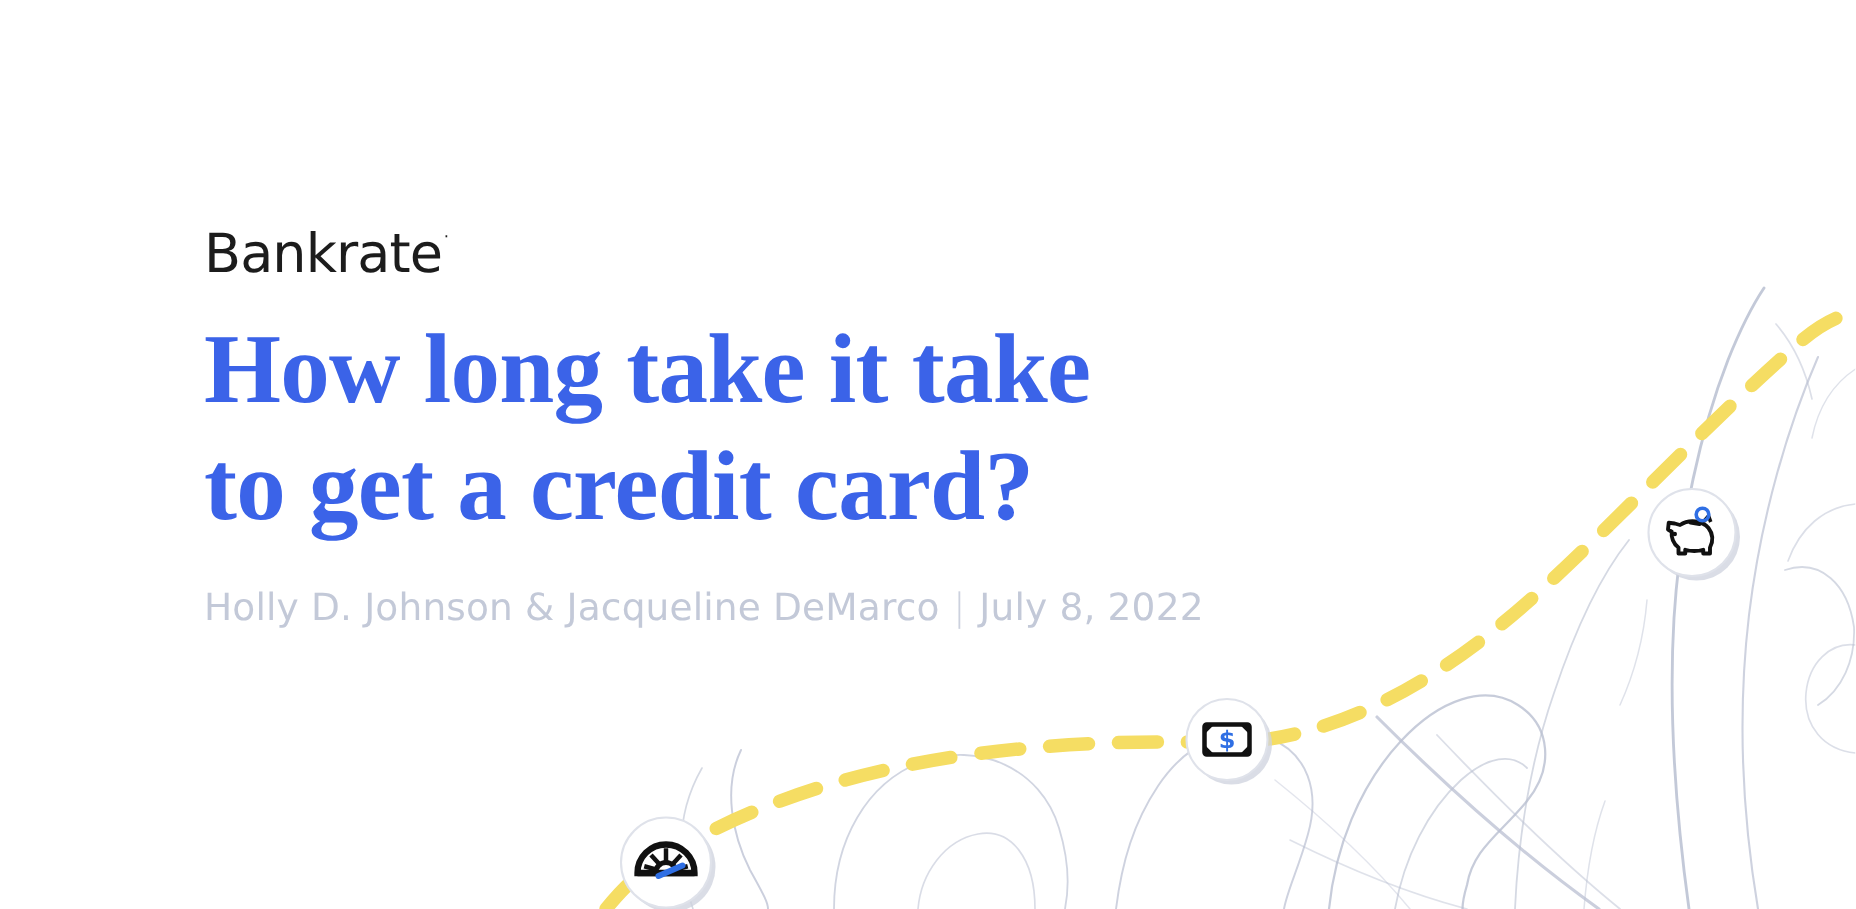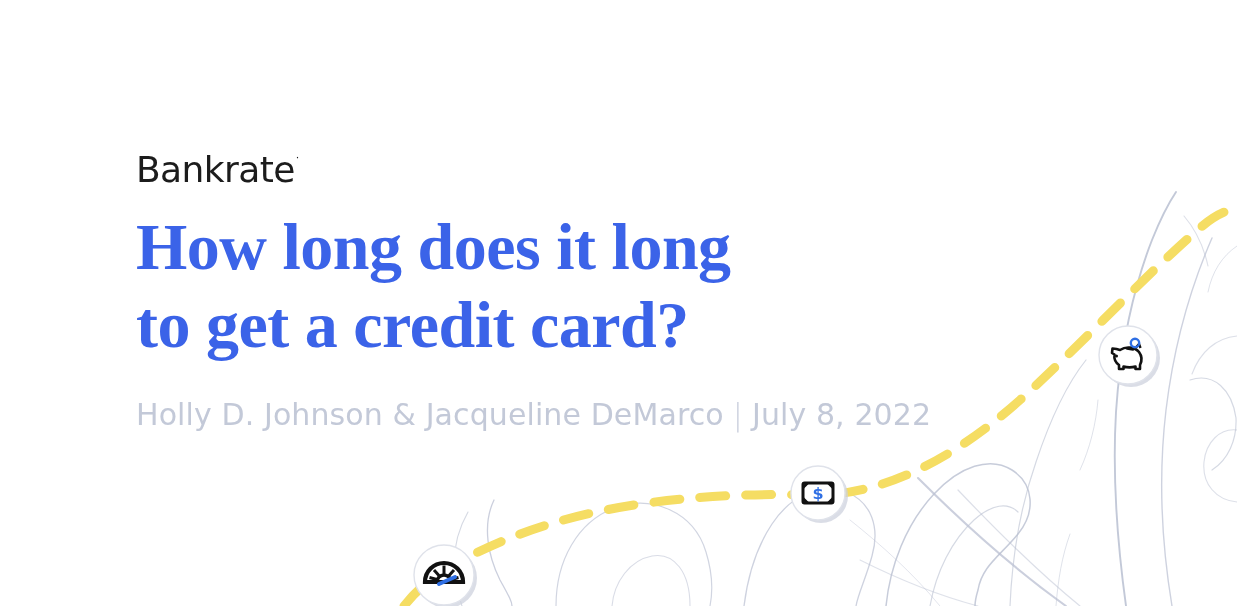--- a/index.html
+++ b/index.html
@@ -68,23 +68,23 @@
     font-size: 66px;
     line-height: 78px;
     color: #3b63e8;
     letter-spacing: -0.5px;
     margin: 0;
     white-space: pre-line;
   }
 
   
   #byline {
-    margin-top: 36px;
+    margin-top: 26px;
     font-family: "DejaVu Sans", sans-serif;
-    font-size: 30px;
+    font-size: 25px;
     line-height: 30px;
     color: #c3c9d8;
     letter-spacing: 0.1px;
     white-space: nowrap;
   }
   #byline .sep {
     color: #ccd1de;
     padding: 0 9px;
     font-weight: 300;
   }
@@ -197,21 +197,21 @@
       </g>
     </g>
   </svg>
 
   <div id="content">
 
     <div id="logo">
       <span id="logo-wordmark">Bankrate</span><span id="logo-tm">·</span>
     </div>
 
-    <h1 id="headline">How long does it long
+    <h1 id="headline">How long take it take
 to get a credit card?</h1>
 
     <div id="byline">
       <span>Holly D. Johnson &amp; Jacqueline DeMarco</span><span class="sep">|</span><span>July 8, 2022</span>
     </div>
 
   </div>
 </div>
 
 </body></html>

